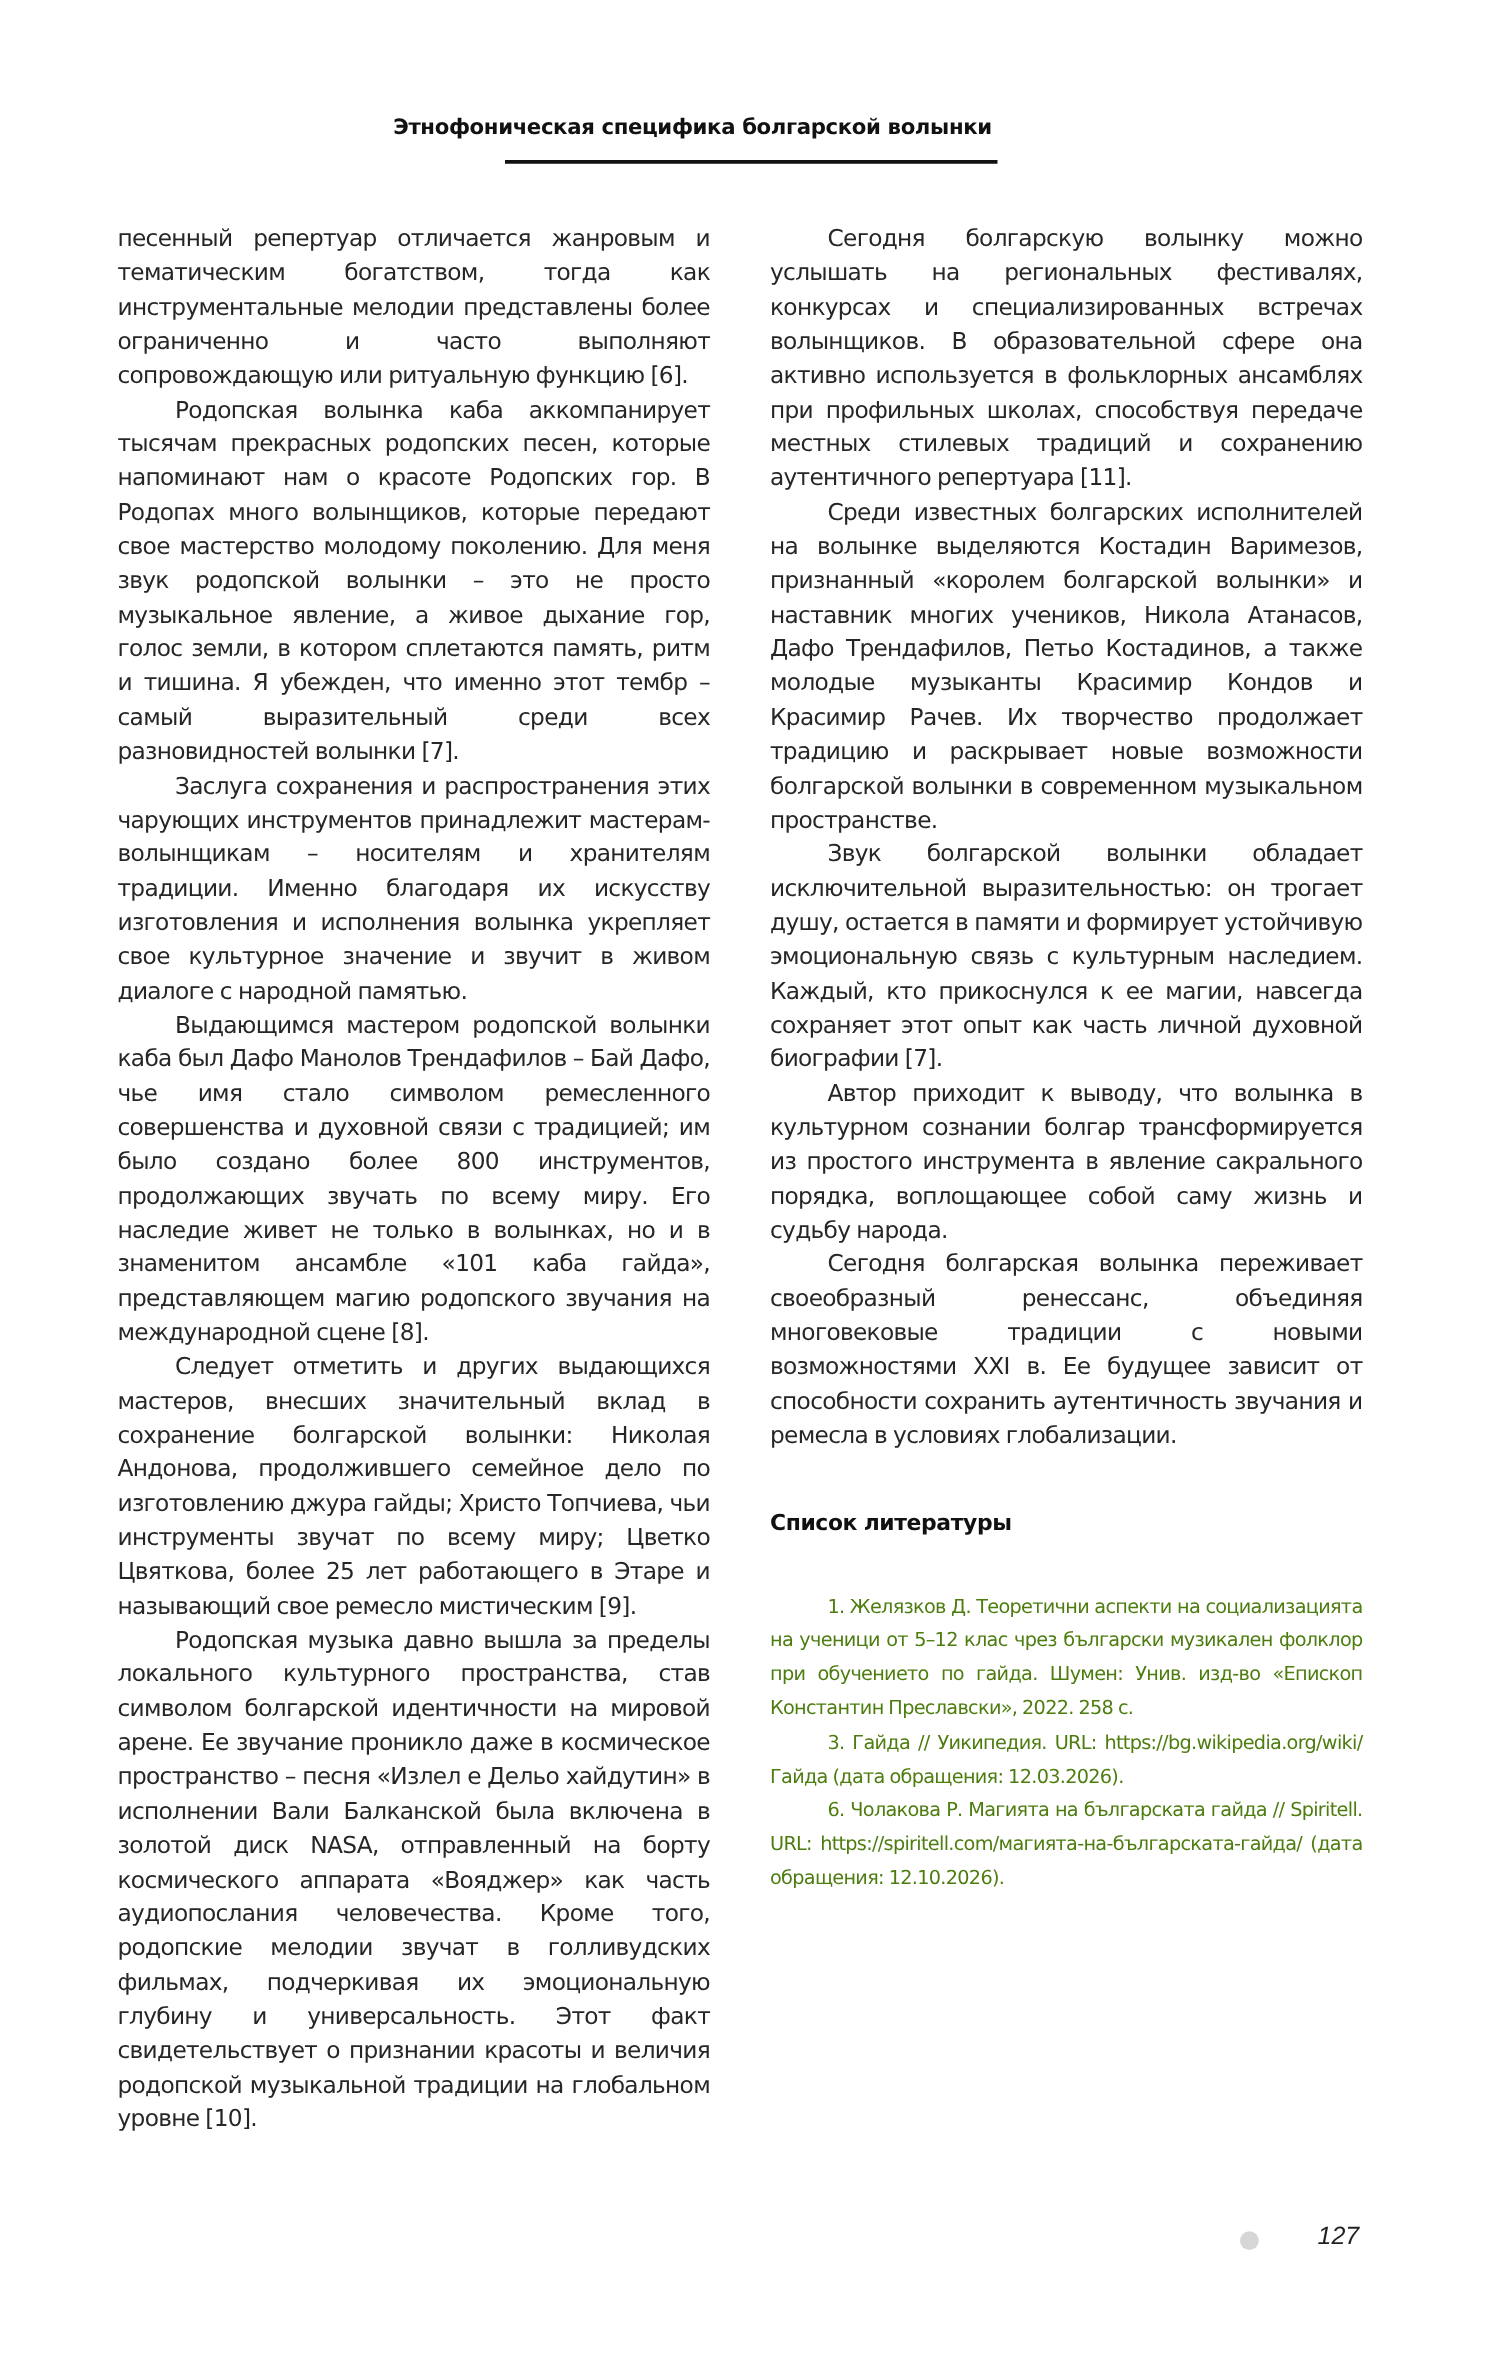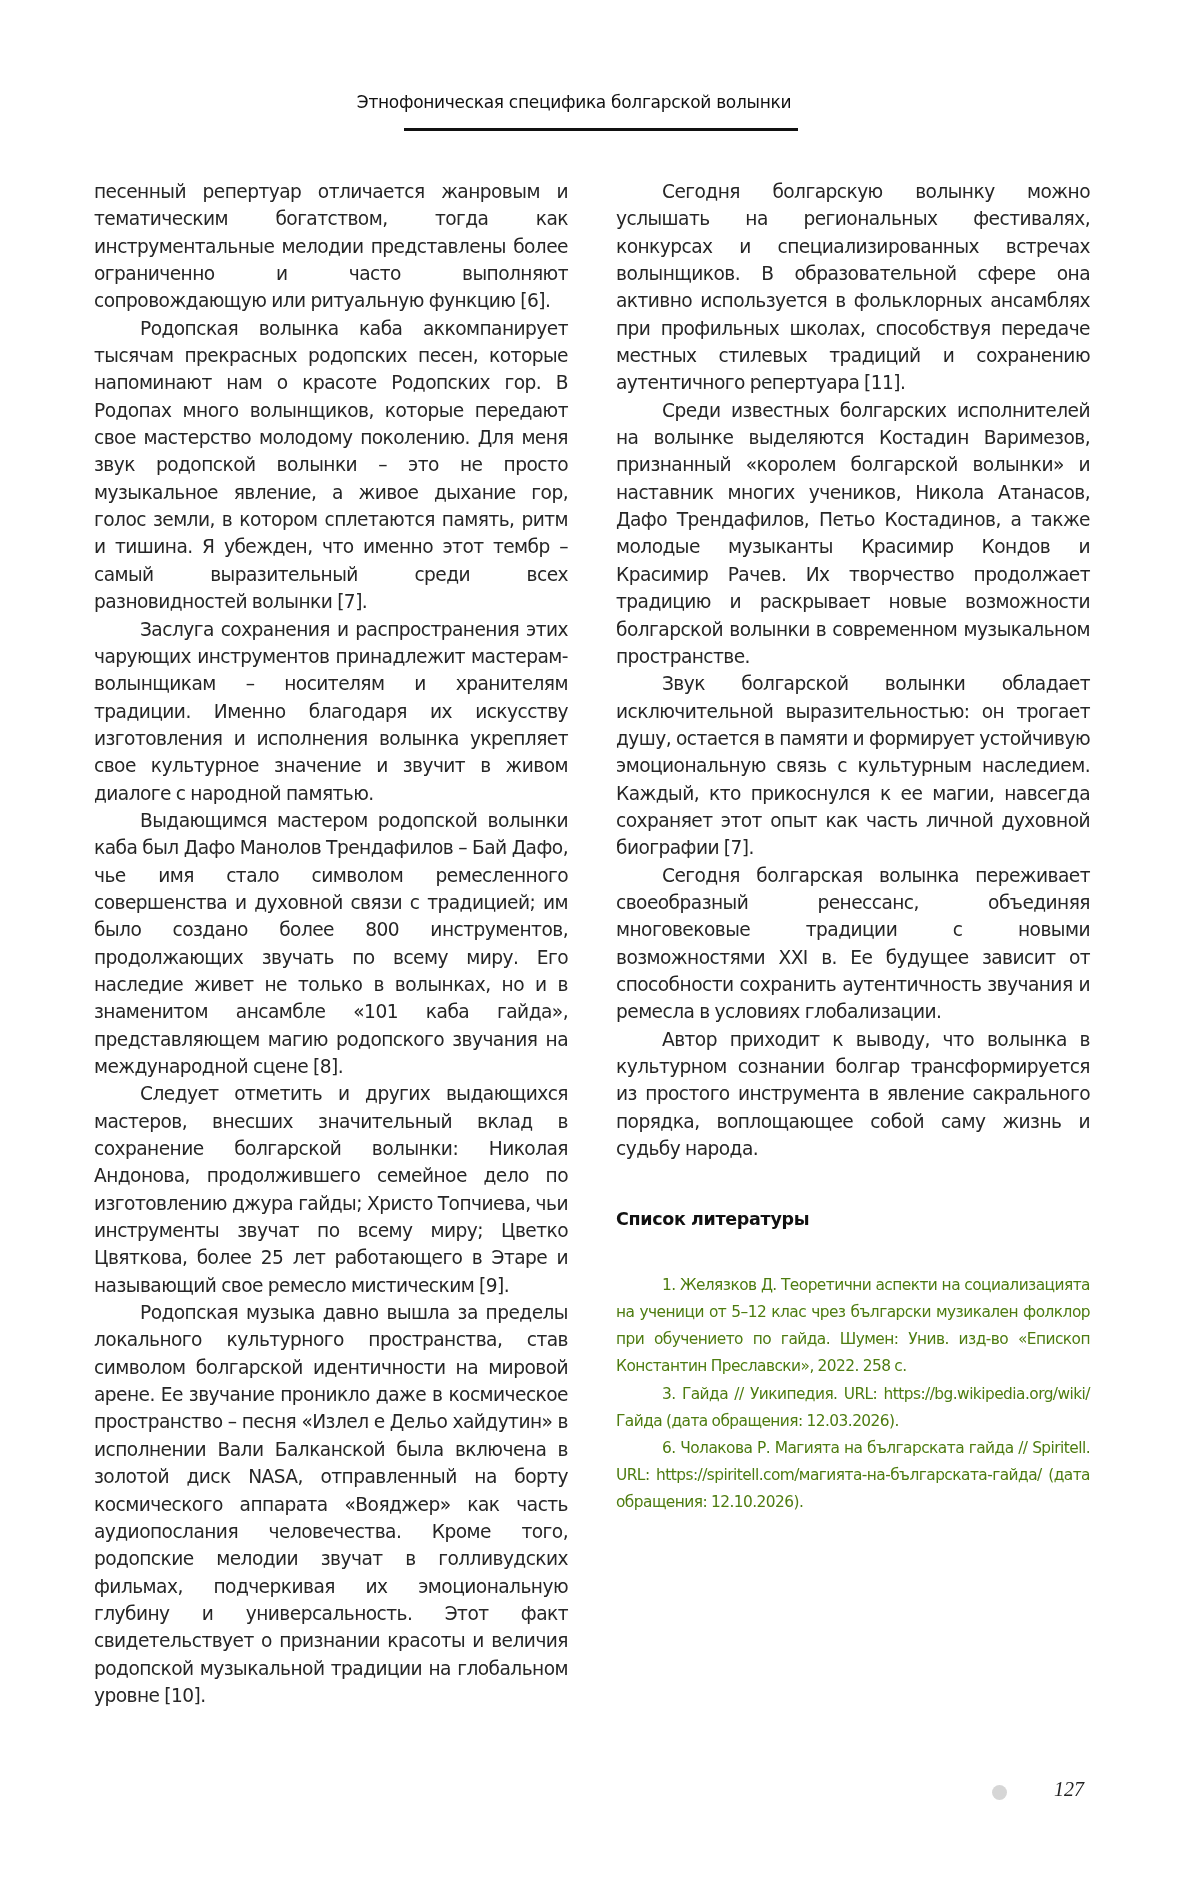--- a/index.html
+++ b/index.html
@@ -1,49 +1,49 @@
 <!DOCTYPE html>
 <html><head>
 <meta charset="utf-8">
 <style>
   html, body { margin:0; padding:0; background:#ffffff; }
   body { width:1200px; height:1892px; position:relative; overflow:hidden; color:#1e1e1e; font-family:"DejaVu Sans", sans-serif; }
-  .running-head { position:absolute; top:92px; left:0; width:1108px; text-align:center; font-family:"DejaVu Sans", sans-serif; font-weight:normal; font-size:17px; letter-spacing:-0.3px; color:#111;margin-left:20px; }
+  .running-head { position:absolute; top:92px; left:0; width:1108px; text-align:center; font-family:"DejaVu Sans", sans-serif; font-weight:bold; font-size:17px; letter-spacing:-0.3px; color:#111; }
   .head-rule { position:absolute; top:128px; left:404px; width:394px; height:3px; background:#111; }
   .col { position:absolute; top:178px; width:474px; font-family:"DejaVu Sans", sans-serif; font-size:18.6px; line-height:27.35px; text-align:justify; hyphens:manual; letter-spacing:-0.55px; word-spacing:-0.5px; color:#262626; }
   .col-left { left:94px; }
   .col-right { left:616px; }
   .col p { margin:0; text-indent:46px; }
   .col p.noindent { text-indent:0; }
   .refs-title { margin:44px 0 38px 0; text-align:left; font-weight:bold; font-size:17.5px; color:#111; letter-spacing:-0.3px; }
   .refs p { font-size:15.4px; line-height:27.2px; letter-spacing:-0.55px; text-indent:46px; margin:0; color:#4d7c0f; }
   .footer-dot { position:absolute; top:1785px; left:992px; width:15px; height:15px; border-radius:50%; background:#d6d6d6; }
-  .page-num { position:absolute; top:1778px; left:1054px; font-family:Liberation Serif, serif; font-style:italic; font-size:20px; color:#222; }
+  .page-num { position:absolute; top:1778px; left:1054px; font-family:Liberation Sans, sans-serif; font-style:italic; font-size:20px; color:#222; }
 </style>
 </head>
 <body>
 
 <div class="running-head">Этнофоническая специфика болгарской волынки</div>
 <div class="head-rule"></div>
 
 <div class="col col-left">
   <p class="noindent">песенный репертуар отличается жанровым и тематическим богатством, тогда как инструментальные мелодии представлены более ограниченно и часто выполняют сопровождающую или ритуальную функцию [6].</p>
   <p>Родопская волынка каба аккомпанирует тысячам прекрасных родопских песен, которые напоминают нам о красоте Родопских гор. В Родопах много волынщиков, которые передают свое мастерство молодому поколению. Для меня звук родопской волынки – это не просто музыкальное явление, а живое дыхание гор, голос земли, в котором сплетаются память, ритм и тишина. Я убежден, что именно этот тембр – самый выразительный среди всех разновидностей волынки [7].</p>
   <p>Заслуга сохранения и распространения этих чарующих инструментов принадлежит мастерам-волынщикам – носителям и хранителям традиции. Именно благодаря их искусству изготовления и исполнения волынка укрепляет свое культурное значение и звучит в живом диалоге с народной памятью.</p>
   <p>Выдающимся мастером родопской волынки каба был Дафо Манолов Трендафилов – Бай Дафо, чье имя стало символом ремесленного совершенства и духовной связи с традицией; им было создано более 800 инструментов, продолжающих звучать по всему миру. Его наследие живет не только в волынках, но и в знаменитом ансамбле «101 каба гайда», представляющем магию родопского звучания на международной сцене [8].</p>
   <p>Следует отметить и других выдающихся мастеров, внесших значительный вклад в сохранение болгарской волынки: Николая Андонова, продолжившего семейное дело по изготовлению джура гайды; Христо Топчиева, чьи инструменты звучат по всему миру; Цветко Цвяткова, более 25 лет работающего в Этаре и называющий свое ремесло мистическим [9].</p>
   <p>Родопская музыка давно вышла за пределы локального культурного пространства, став символом болгарской идентичности на мировой арене. Ее звучание проникло даже в космическое пространство – песня «Излел е Дельо хайдутин» в исполнении Вали Балканской была включена в золотой диск NASA, отправленный на борту космического аппарата «Вояджер» как часть аудиопослания человечества. Кроме того, родопские мелодии звучат в голливудских фильмах, подчеркивая их эмоциональную глубину и универсальность. Этот факт свидетельствует о признании красоты и величия родопской музыкальной традиции на глобальном уровне [10].</p>
 </div>
 
 <div class="col col-right">
   <p>Сегодня болгарскую волынку можно услышать на региональных фестивалях, конкурсах и специализированных встречах волынщиков. В образовательной сфере она активно используется в фольклорных ансамблях при профильных школах, способствуя передаче местных стилевых традиций и сохранению аутентичного репертуара [11].</p>
   <p>Среди известных болгарских исполнителей на волынке выделяются Костадин Варимезов, признанный «королем болгарской волынки» и наставник многих учеников, Никола Атанасов, Дафо Трендафилов, Петьо Костадинов, а также молодые музыканты Красимир Кондов и Красимир Рачев. Их творчество продолжает традицию и раскрывает новые возможности болгарской волынки в современном музыкальном пространстве.</p>
   <p>Звук болгарской волынки обладает исключительной выразительностью: он трогает душу, остается в памяти и формирует устойчивую эмоциональную связь с культурным наследием. Каждый, кто прикоснулся к ее магии, навсегда сохраняет этот опыт как часть личной духовной биографии [7].</p>
+  <p>Автор приходит к выводу, что волынка в культурном сознании болгар трансформируется из простого инструмента в явление сакрального порядка, воплощающее собой саму жизнь и судьбу народа.</p>
   <p>Сегодня болгарская волынка переживает своеобразный ренессанс, объединяя многовековые традиции с новыми возможностями XXI в. Ее будущее зависит от способности сохранить аутентичность звучания и ремесла в условиях глобализации.</p>
-  <p>Автор приходит к выводу, что волынка в культурном сознании болгар трансформируется из простого инструмента в явление сакрального порядка, воплощающее собой саму жизнь и судьбу народа.</p>
 
   <div class="refs-title">Список литературы</div>
   <div class="refs">
     <p>1. Желязков Д. Теоретични аспекти на социализацията на ученици от 5–12 клас чрез български музикален фолклор при обучението по гайда. Шумен: Унив. изд-во «Епископ Константин Преславски», 2022. 258 с.</p>
     <p>3. Гайда // Уикипедия. URL: https://bg.wikipedia.org/wiki/Гайда (дата обращения: 12.03.2026).</p>
     <p>6. Чолакова Р. Магията на българската гайда // Spiritell. URL: https://spiritell.com/магията-на-българската-гайда/ (дата обращения: 12.10.2026).</p>
   </div>
 </div>
 
 <div class="footer-dot"></div>

